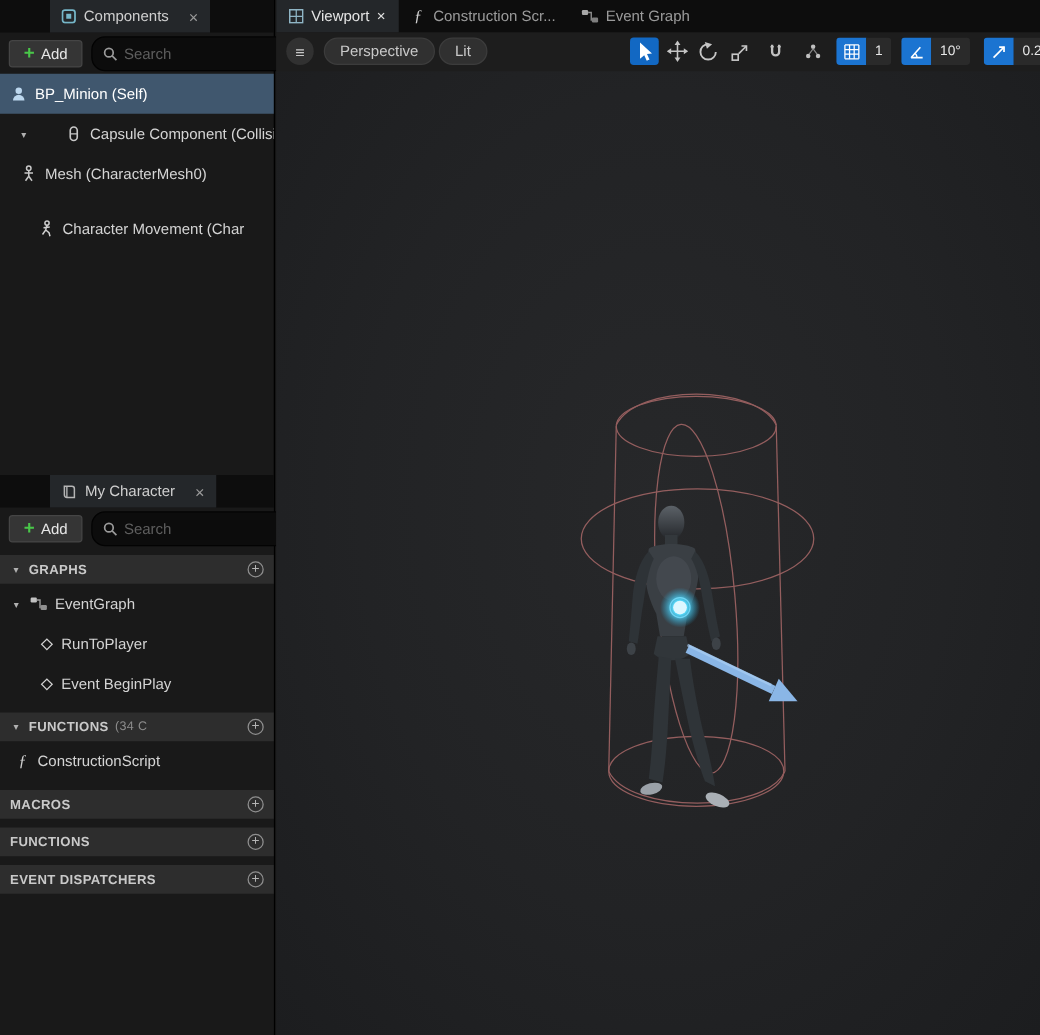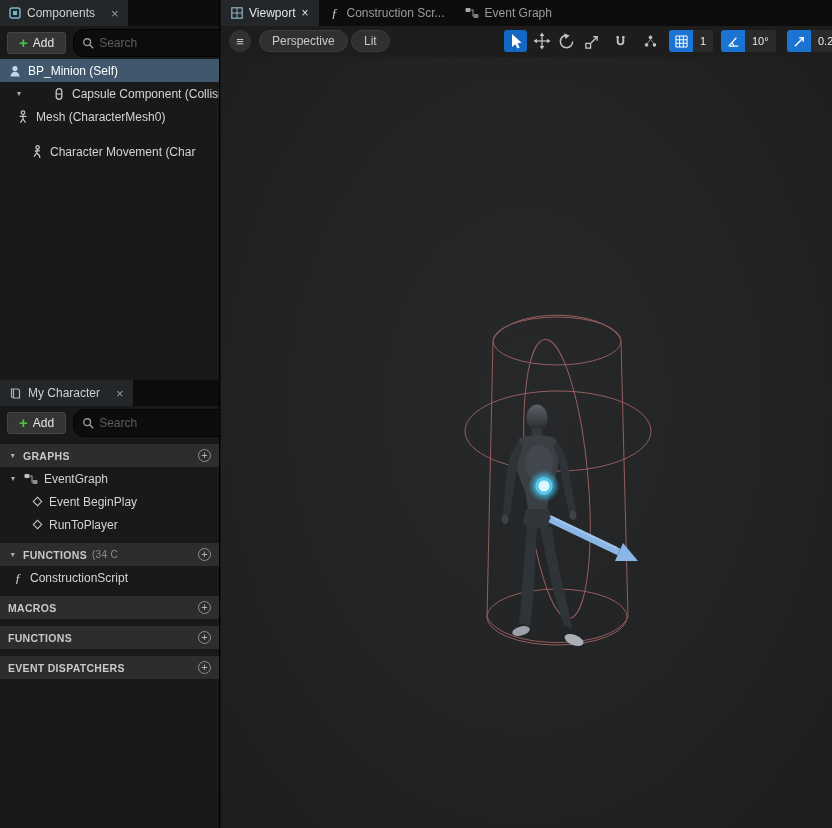--- a/index.html
+++ b/index.html
@@ -3,37 +3,37 @@
 <meta charset="utf-8">
 <style>
   * { margin:0; padding:0; box-sizing:border-box; }
   html,body { width:832px; height:828px; overflow:hidden; background:#141414;
               font-family:"Liberation Sans","DejaVu Sans",sans-serif; }
   .app { position:relative; width:832px; height:828px; user-select:none; }
 
   
   .left-col { position:absolute; left:0; top:0; width:220px; height:828px;
               background:#191919; border-right:1px solid #000; }
-  .tabstrip { height:26px; background:#0d0d0d; display:flex; align-items:stretch; }
+  .tabstrip { height:26px; background:#0d0d0d; display:flex; align-items:stretch;padding-left:40px; }
   .tab { display:flex; align-items:center; gap:6px; padding:0 9px; font-size:12px;
          color:#cfcfcf; background:#24272a; cursor:pointer; }
   .tab .tclose { color:#9a9a9a; font-size:13px; margin-left:10px; }
   .ptoolbar { display:flex; align-items:center; gap:7px; padding:5px 7px; height:33px; }
   .add-btn { display:flex; align-items:center; gap:5px; height:22px; padding:0 11px;
              background:#353535; border:1px solid #454545; border-radius:3px;
              color:#e6e6e6; font-size:12px; cursor:pointer; }
   .plus { color:#49c749; font-size:15px; font-weight:bold; line-height:1; }
   .search { flex:1; display:flex; align-items:center; gap:5px; height:28px;
             background:#0c0c0c; border:1px solid #030303; border-radius:11px; padding:0 8px; }
   .search input { flex:1; min-width:0; background:transparent; border:none; outline:none;
                   color:#cccccc; font-size:12px; }
   .search input::placeholder { color:#5e5e5e; }
   .gearbtn { width:20px; height:20px; display:flex; align-items:center; justify-content:center; cursor:pointer; }
 
-  .trow { display:flex; align-items:center; gap:6px; height:23px; font-size:12px;
+  .trow { display:flex; align-items:center; gap:6px; height:32px; font-size:12px;
           color:#d4d4d4; padding-left:8px; cursor:pointer; white-space:nowrap; overflow:hidden; }
   .trow.sel { background:#40576e; color:#ffffff; }
   .caret { color:#b0b0b0; font-size:8px; width:10px; text-align:center; flex:none; }
   .ticon { flex:none; display:flex; align-items:center; justify-content:center; }
 
   
   .mb { position:absolute; left:0; top:380px; right:0; bottom:0; background:#191919; }
   .sect { display:flex; align-items:center; gap:5px; height:23px; background:#2d2d2d;
           padding:0 8px; font-size:10.5px; font-weight:bold; color:#c9c9c9;
           letter-spacing:.3px; margin-top:7px; cursor:pointer; }
@@ -206,25 +206,25 @@
           <svg width="14" height="12" viewBox="0 0 14 12">
               <rect x="0.5" y="1" width="5" height="4" rx="1" fill="#c2c2c2"></rect>
               <rect x="8.5" y="7" width="5" height="4" rx="1" fill="#8f8f8f"></rect>
               <path d="M5.5 3 H8 V9 H8.5" fill="none" stroke="#9f9f9f" stroke-width="1.1"></path>
             </svg>
         </span>
         <span>EventGraph</span>
       </div>
       <div class="trow" style="padding-left:32px">
         <span class="diamond"></span>
-        <span>Event BeginPlay</span>
+        <span>RunToPlayer</span>
       </div>
       <div class="trow" style="padding-left:32px">
         <span class="diamond"></span>
-        <span>RunToPlayer</span>
+        <span>Event BeginPlay</span>
       </div>
 
       <div class="sect">
         <span class="caret">▾</span>
         <span>FUNCTIONS</span>
         <span class="count">(34 C</span>
         <span class="oplus">+</span>
       </div>
       <div class="trow" style="padding-left:12px">
         <span class="fscript">ƒ</span>

